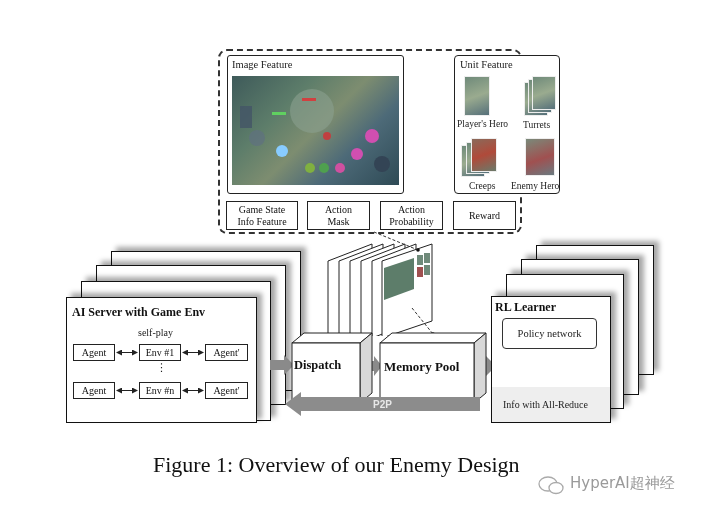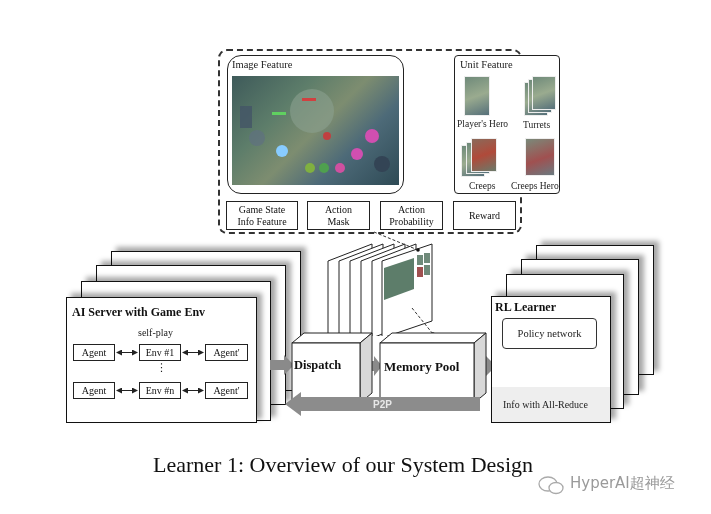--- a/index.html
+++ b/index.html
@@ -14,21 +14,21 @@
           display:flex; align-items:center; justify-content:center; line-height:13px; color:#222; }
   .bold { font-weight:bold; }
   .shot { background:linear-gradient(135deg,#3e5a5a 0%,#5d7d6a 30%,#7d8d70 50%,#4d6a78 70%,#2e4a55 100%); }
   .tile { background:linear-gradient(160deg,#6f8a7a,#9aab8f 50%,#56707a); border:1px solid #eee; }
 </style>
 </head>
 <body>
 
 <div class="abs" style="left:218px;top:49px;width:304px;height:185px;border:2px dashed #333;border-radius:9px;"></div>
 
-<div class="abs" style="left:227px;top:55px;width:177px;height:139px;border:1.5px solid #222;border-radius:14px;background:#fff;">
+<div class="abs" style="left:227px;top:55px;width:177px;height:139px;border:1.5px solid #222;border-radius:3px;background:#fff;">
   <div class="abs lbl" style="left:4px;top:3px;font-size:10.5px;">Image Feature</div>
   <div class="abs shot" style="left:4px;top:20px;width:167px;height:109px;">
     <svg width="167" height="109" style="position:absolute;left:0;top:0">
       <circle cx="80" cy="35" r="22" fill="#8aa090" opacity="0.6"></circle>
       <circle cx="140" cy="60" r="7" fill="#d04fb0"></circle>
       <circle cx="125" cy="78" r="6" fill="#d04fb0"></circle>
       <circle cx="108" cy="92" r="5" fill="#d050a0"></circle>
       <circle cx="92" cy="92" r="5" fill="#4fa04f"></circle>
       <circle cx="78" cy="92" r="5" fill="#80b040"></circle>
       <circle cx="150" cy="88" r="8" fill="#334455"></circle>
@@ -52,21 +52,21 @@
   <div class="abs tile" style="left:73px;top:23px;width:24px;height:34px;"></div>
   <div class="abs tile" style="left:77px;top:20px;width:24px;height:34px;"></div>
   <div class="abs lbl" style="left:68px;top:64px;font-size:9.5px;">Turrets</div>
 
   <div class="abs tile" style="left:6px;top:89px;width:24px;height:32px;"></div>
   <div class="abs tile" style="left:11px;top:86px;width:24px;height:32px;"></div>
   <div class="abs tile" style="left:16px;top:82px;width:26px;height:34px;background:linear-gradient(160deg,#8a6a5a,#b04a3a 50%,#6a7a6a);"></div>
   <div class="abs lbl" style="left:14px;top:125px;font-size:9.5px;">Creeps</div>
 
   <div class="abs tile" style="left:70px;top:82px;width:30px;height:38px;background:linear-gradient(160deg,#7a8a7a,#a05050 55%,#6a7a80);"></div>
-  <div class="abs lbl" style="left:56px;top:125px;font-size:9.5px;white-space:nowrap;">Creeps Hero</div>
+  <div class="abs lbl" style="left:56px;top:125px;font-size:9.5px;white-space:nowrap;">Enemy Hero</div>
 </div>
 
 <div class="abs sbox" style="left:226px;top:201px;width:72px;height:29px;flex-direction:column;">
   <span>Game State</span>
   <span>Info Feature</span>
 </div>
 <div class="abs sbox" style="left:307px;top:201px;width:63px;height:29px;flex-direction:column;">
   <span>Action</span>
   <span>Mask</span>
 </div>
@@ -155,19 +155,19 @@
 
 <div class="abs stack" style="left:536px;top:245px;width:118px;height:130px;"></div>
 <div class="abs stack" style="left:521px;top:259px;width:118px;height:136px;"></div>
 <div class="abs stack" style="left:506px;top:274px;width:118px;height:135px;"></div>
 <div class="abs stack" style="left:491px;top:296px;width:120px;height:127px;background:linear-gradient(#fff 0,#fff 72%,#eeeeee 72%);">
   <div class="abs bold" style="left:3px;top:3px;font-size:12px;white-space:nowrap;">RL Learner</div>
   <div class="abs rbox" style="left:10px;top:21px;width:95px;height:31px;">Policy network</div>
   <div class="abs lbl" style="left:11px;top:102px;font-size:10px;white-space:nowrap;">Info with All-Reduce</div>
 </div>
 
-<div class="abs" style="left:153px;top:452px;font-size:22px;font-family:'Liberation Serif',serif;color:#111;white-space:nowrap;">Learner 1: Overview of our System Design</div>
+<div class="abs" style="left:153px;top:452px;font-size:22px;font-family:'Liberation Serif',serif;color:#111;white-space:nowrap;">Figure 1: Overview of our Enemy Design</div>
 
 <svg class="abs" style="left:538px;top:475px" width="28" height="20">
   <ellipse cx="10" cy="9" rx="9" ry="7" fill="none" stroke="#aaa" stroke-width="1.3"></ellipse>
   <ellipse cx="18" cy="13" rx="7" ry="5.5" fill="#fff" stroke="#aaa" stroke-width="1.3"></ellipse>
 </svg>
 <div class="abs" style="left:570px;top:474px;font-size:15px;font-family:'DejaVu Sans',sans-serif;color:#9a9a9a;white-space:nowrap;">HyperAI超神经</div>
 
 </body></html>

